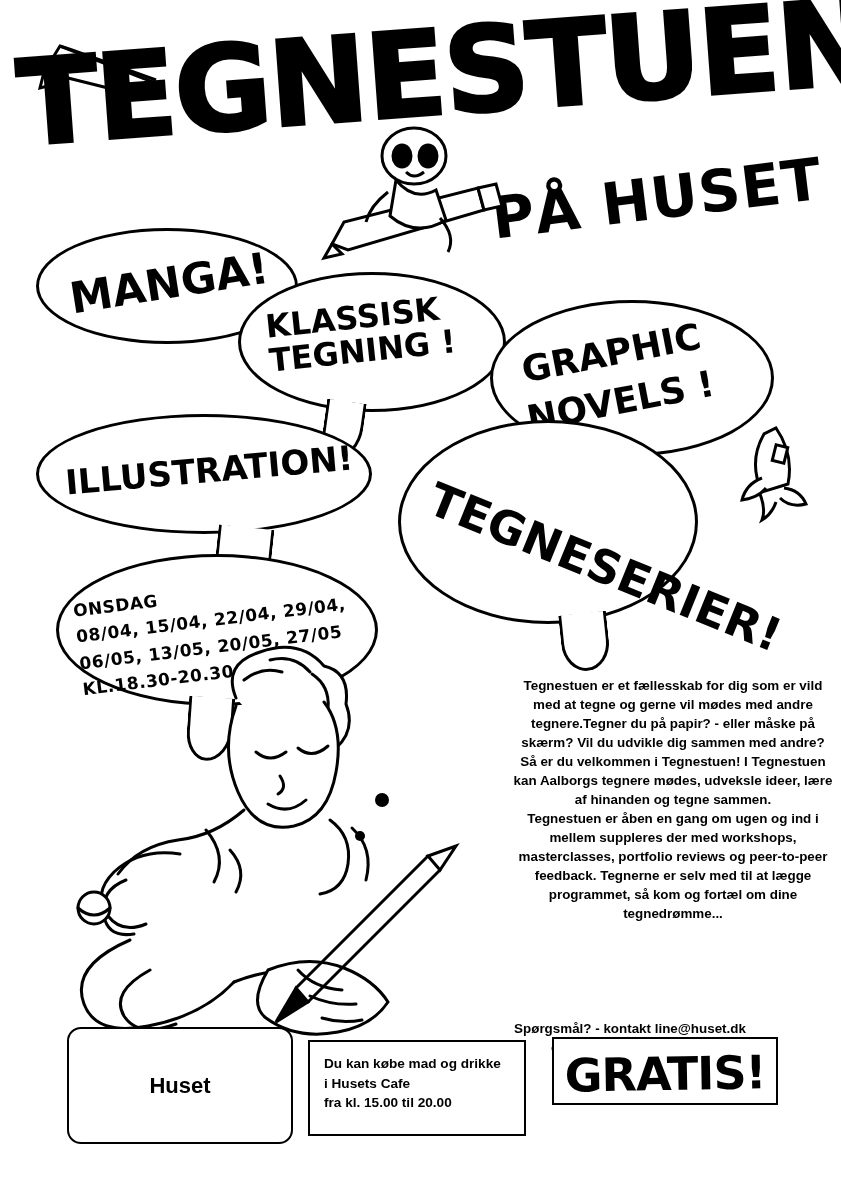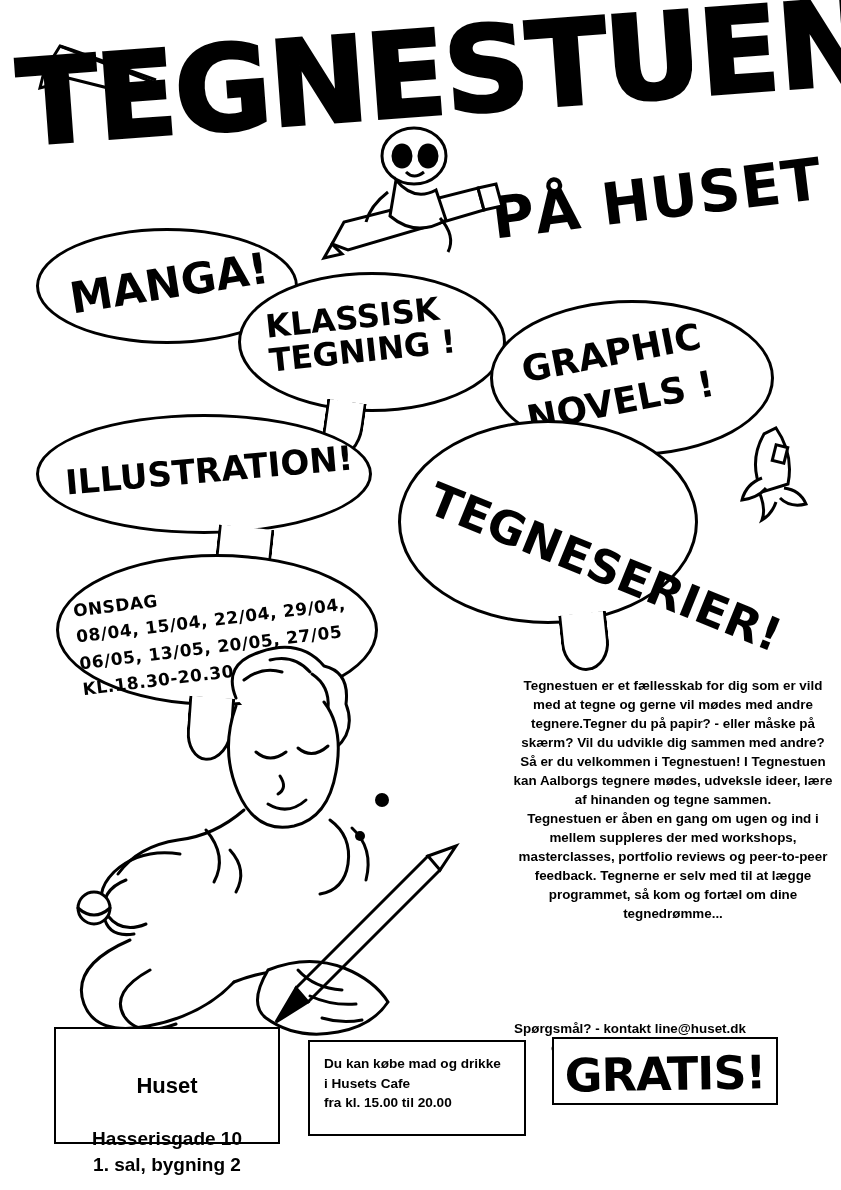--- a/index.html
+++ b/index.html
@@ -196,21 +196,21 @@
     margin-top: 44px;
   }
 
   
   .box {
     position: absolute;
     border: 2px solid #000;
     box-sizing: border-box;
     background: #fff;
   }
-  #box-venue { left: 54px; top: 1027px; width: 226px; height: 117px; }
+  #box-venue { left: 67px; top: 1027px; width: 226px; height: 117px; border-radius: 14px; }
   #box-venue .inner {
     text-align: center;
     padding-top: 16px;
     font-family: "Liberation Sans", sans-serif;
     font-weight: bold;
     font-size: 19px;
     line-height: 1.35;
     white-space: pre-line;
   }
   #box-venue .venue-name { font-size: 22px; }
@@ -373,22 +373,20 @@
   </div>
 
   <div class="body-text">Tegnestuen er et fællesskab for dig som er vild med at tegne og gerne vil mødes med andre tegnere.Tegner du på papir? - eller måske på skærm? Vil du udvikle dig sammen med andre? Så er du velkommen i Tegnestuen!  I Tegnestuen kan Aalborgs tegnere mødes, udveksle ideer, lære af hinanden og tegne sammen.
   Tegnestuen er åben en gang om ugen og ind i mellem suppleres der med workshops, masterclasses, portfolio reviews og peer-to-peer feedback. Tegnerne er selv med til at lægge programmet, så kom og fortæl om dine tegnedrømme...</div>
   <div class="contact-text">Spørgsmål? - kontakt line@huset.dk
 eller på telefon 24448255</div>
 
   <div class="box" id="box-venue">
     <div class="inner">
       <div class="venue-name">Huset</div>
-      <div>Hasserisgade 10
-1. sal, bygning 2</div>
     </div>
   </div>
 
   <div class="box" id="box-cafe">
     <div class="inner">Du kan købe mad og drikke
 i Husets Cafe
 fra kl. 15.00 til 20.00</div>
   </div>
 
   <div class="box" id="box-free">

